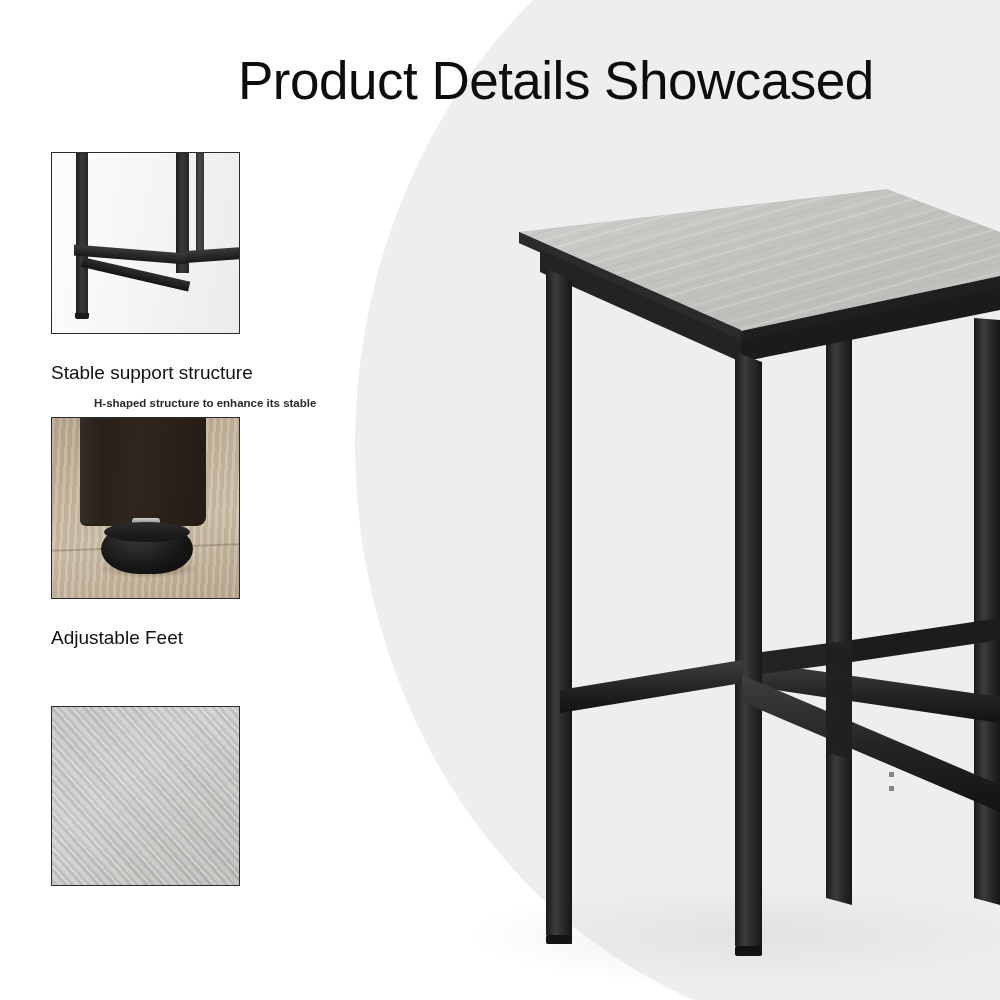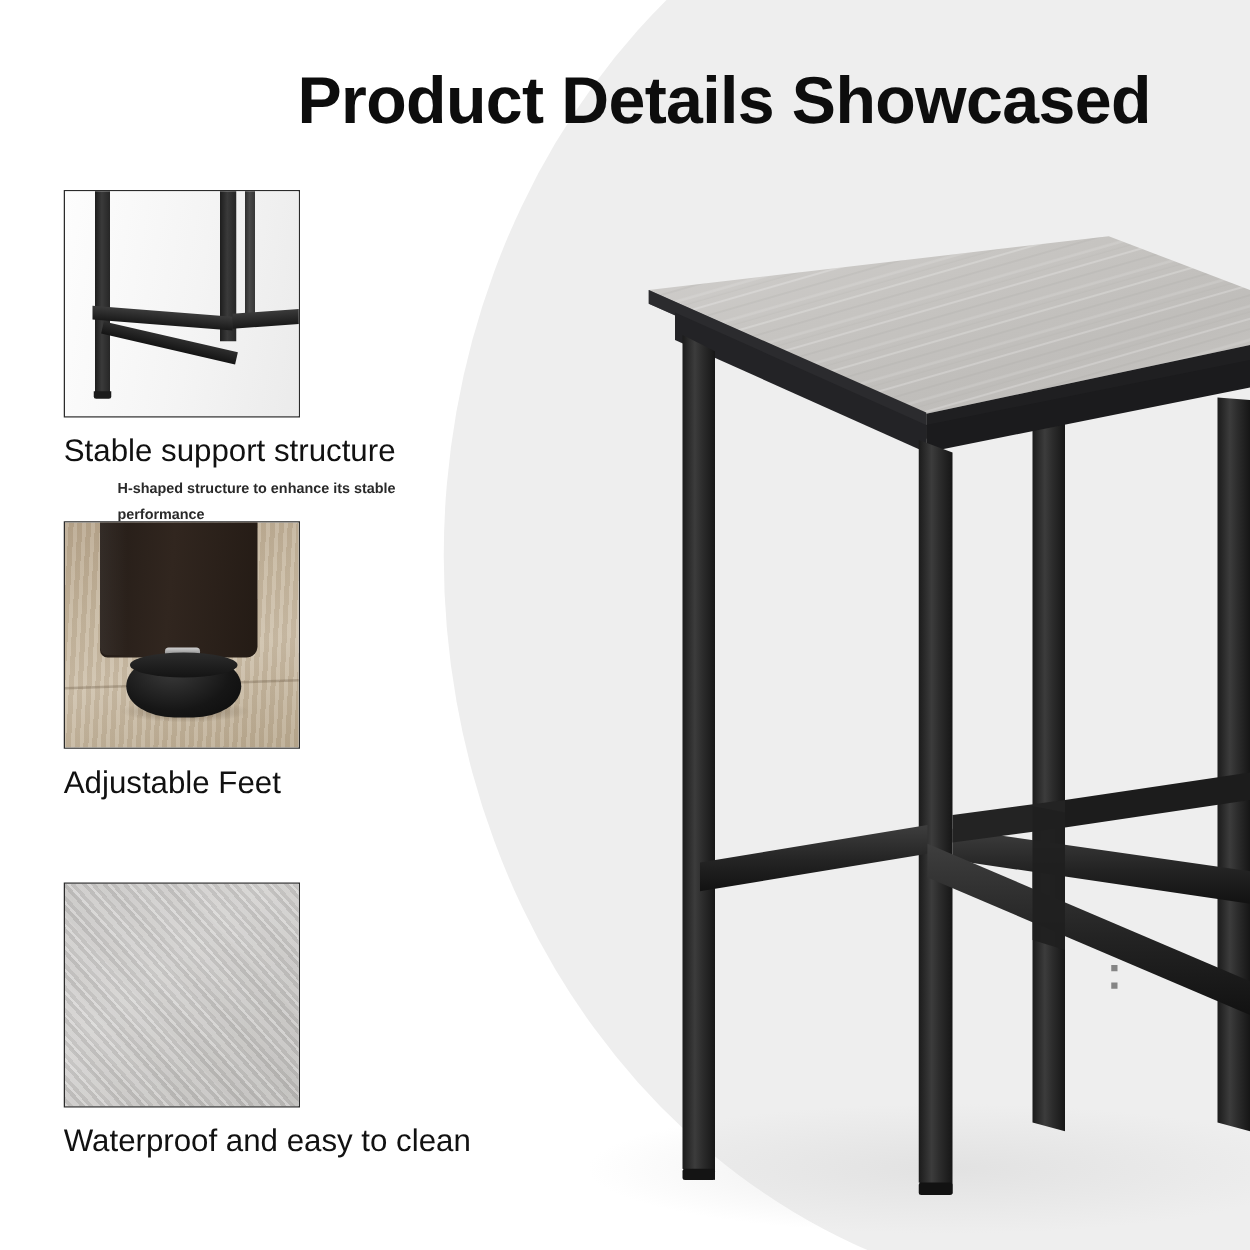--- a/index.html
+++ b/index.html
@@ -29,21 +29,21 @@
     border-radius: 50%;
     background: #eeeeee;
   }
 
   
   .page-title {
     position: absolute;
     left: 238px;
     top: 50px;
     font-size: 53px;
-    font-weight: bold;
+    font-weight: normal;
     letter-spacing: -0.5px;
     color: #0d0d0d;
     white-space: nowrap;
     line-height: 62px;
   }
 
   
   .feature {
     position: absolute;
     left: 51px;
@@ -58,22 +58,22 @@
     width: 189px;
     height: 182px;
     border: 1.5px solid #2b2b2b;
     overflow: hidden;
     background: #ffffff;
     box-sizing: border-box;
   }
   .feature-3 .thumb { height: 180px; }
 
   .feature-title {
-    margin-top: 15px;
-    font-size: 25px;
+    margin-top: 27px;
+    font-size: 19px;
     font-weight: normal;
     color: #111111;
     line-height: 24px;
     white-space: nowrap;
   }
   .feature-body {
     margin-top: 8px;
     font-size: 11.5px;
     font-weight: bold;
     color: #2a2a2a;
@@ -309,16 +309,15 @@
       <div class="t2-pad"></div>
       <div class="t2-pad-top"></div>
     </div>
     <div class="feature-title">Adjustable Feet</div>
   </div>
 
   <div class="feature feature-3">
     <div class="thumb">
       <div class="t3-surface"></div>
     </div>
-    <div class="feature-title">Waterproof and easy to clean</div>
   </div>
 
 </div>
 
 </body></html>

